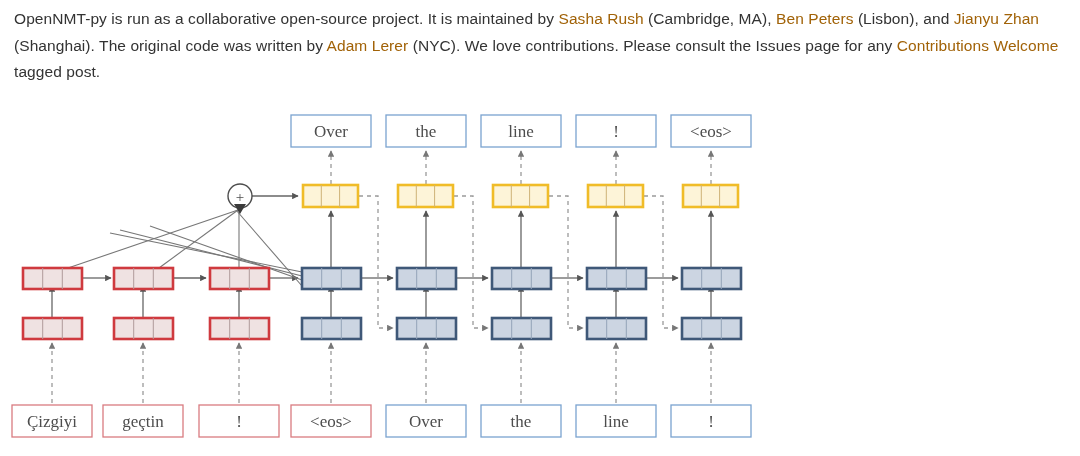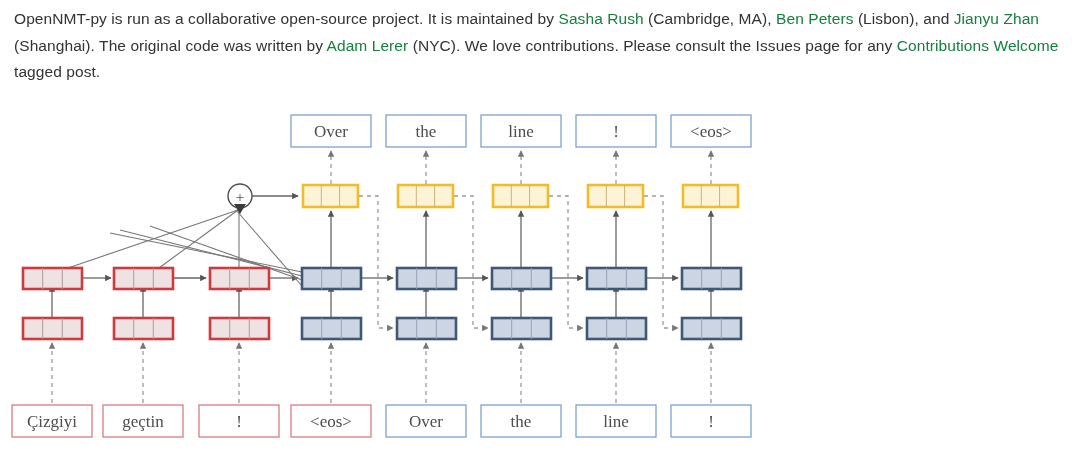--- a/index.html
+++ b/index.html
@@ -13,21 +13,21 @@
   #paragraph{
     position:absolute;
     left:14px; top:6px;
     width:1056px;
     font-size:15.5px;
     line-height:26.5px;
     color:#333333;
     letter-spacing:0.005em;
   }
   #paragraph a{
-    color:#15803d;
+    color:#a16207;
     text-decoration:none;
   }
   #diagram{
     position:absolute;
     left:0; top:100px;
     width:1080px; height:356px;
   }
   svg{display:block;}
   .boxlabel{
     font-family:"Liberation Serif", serif;

